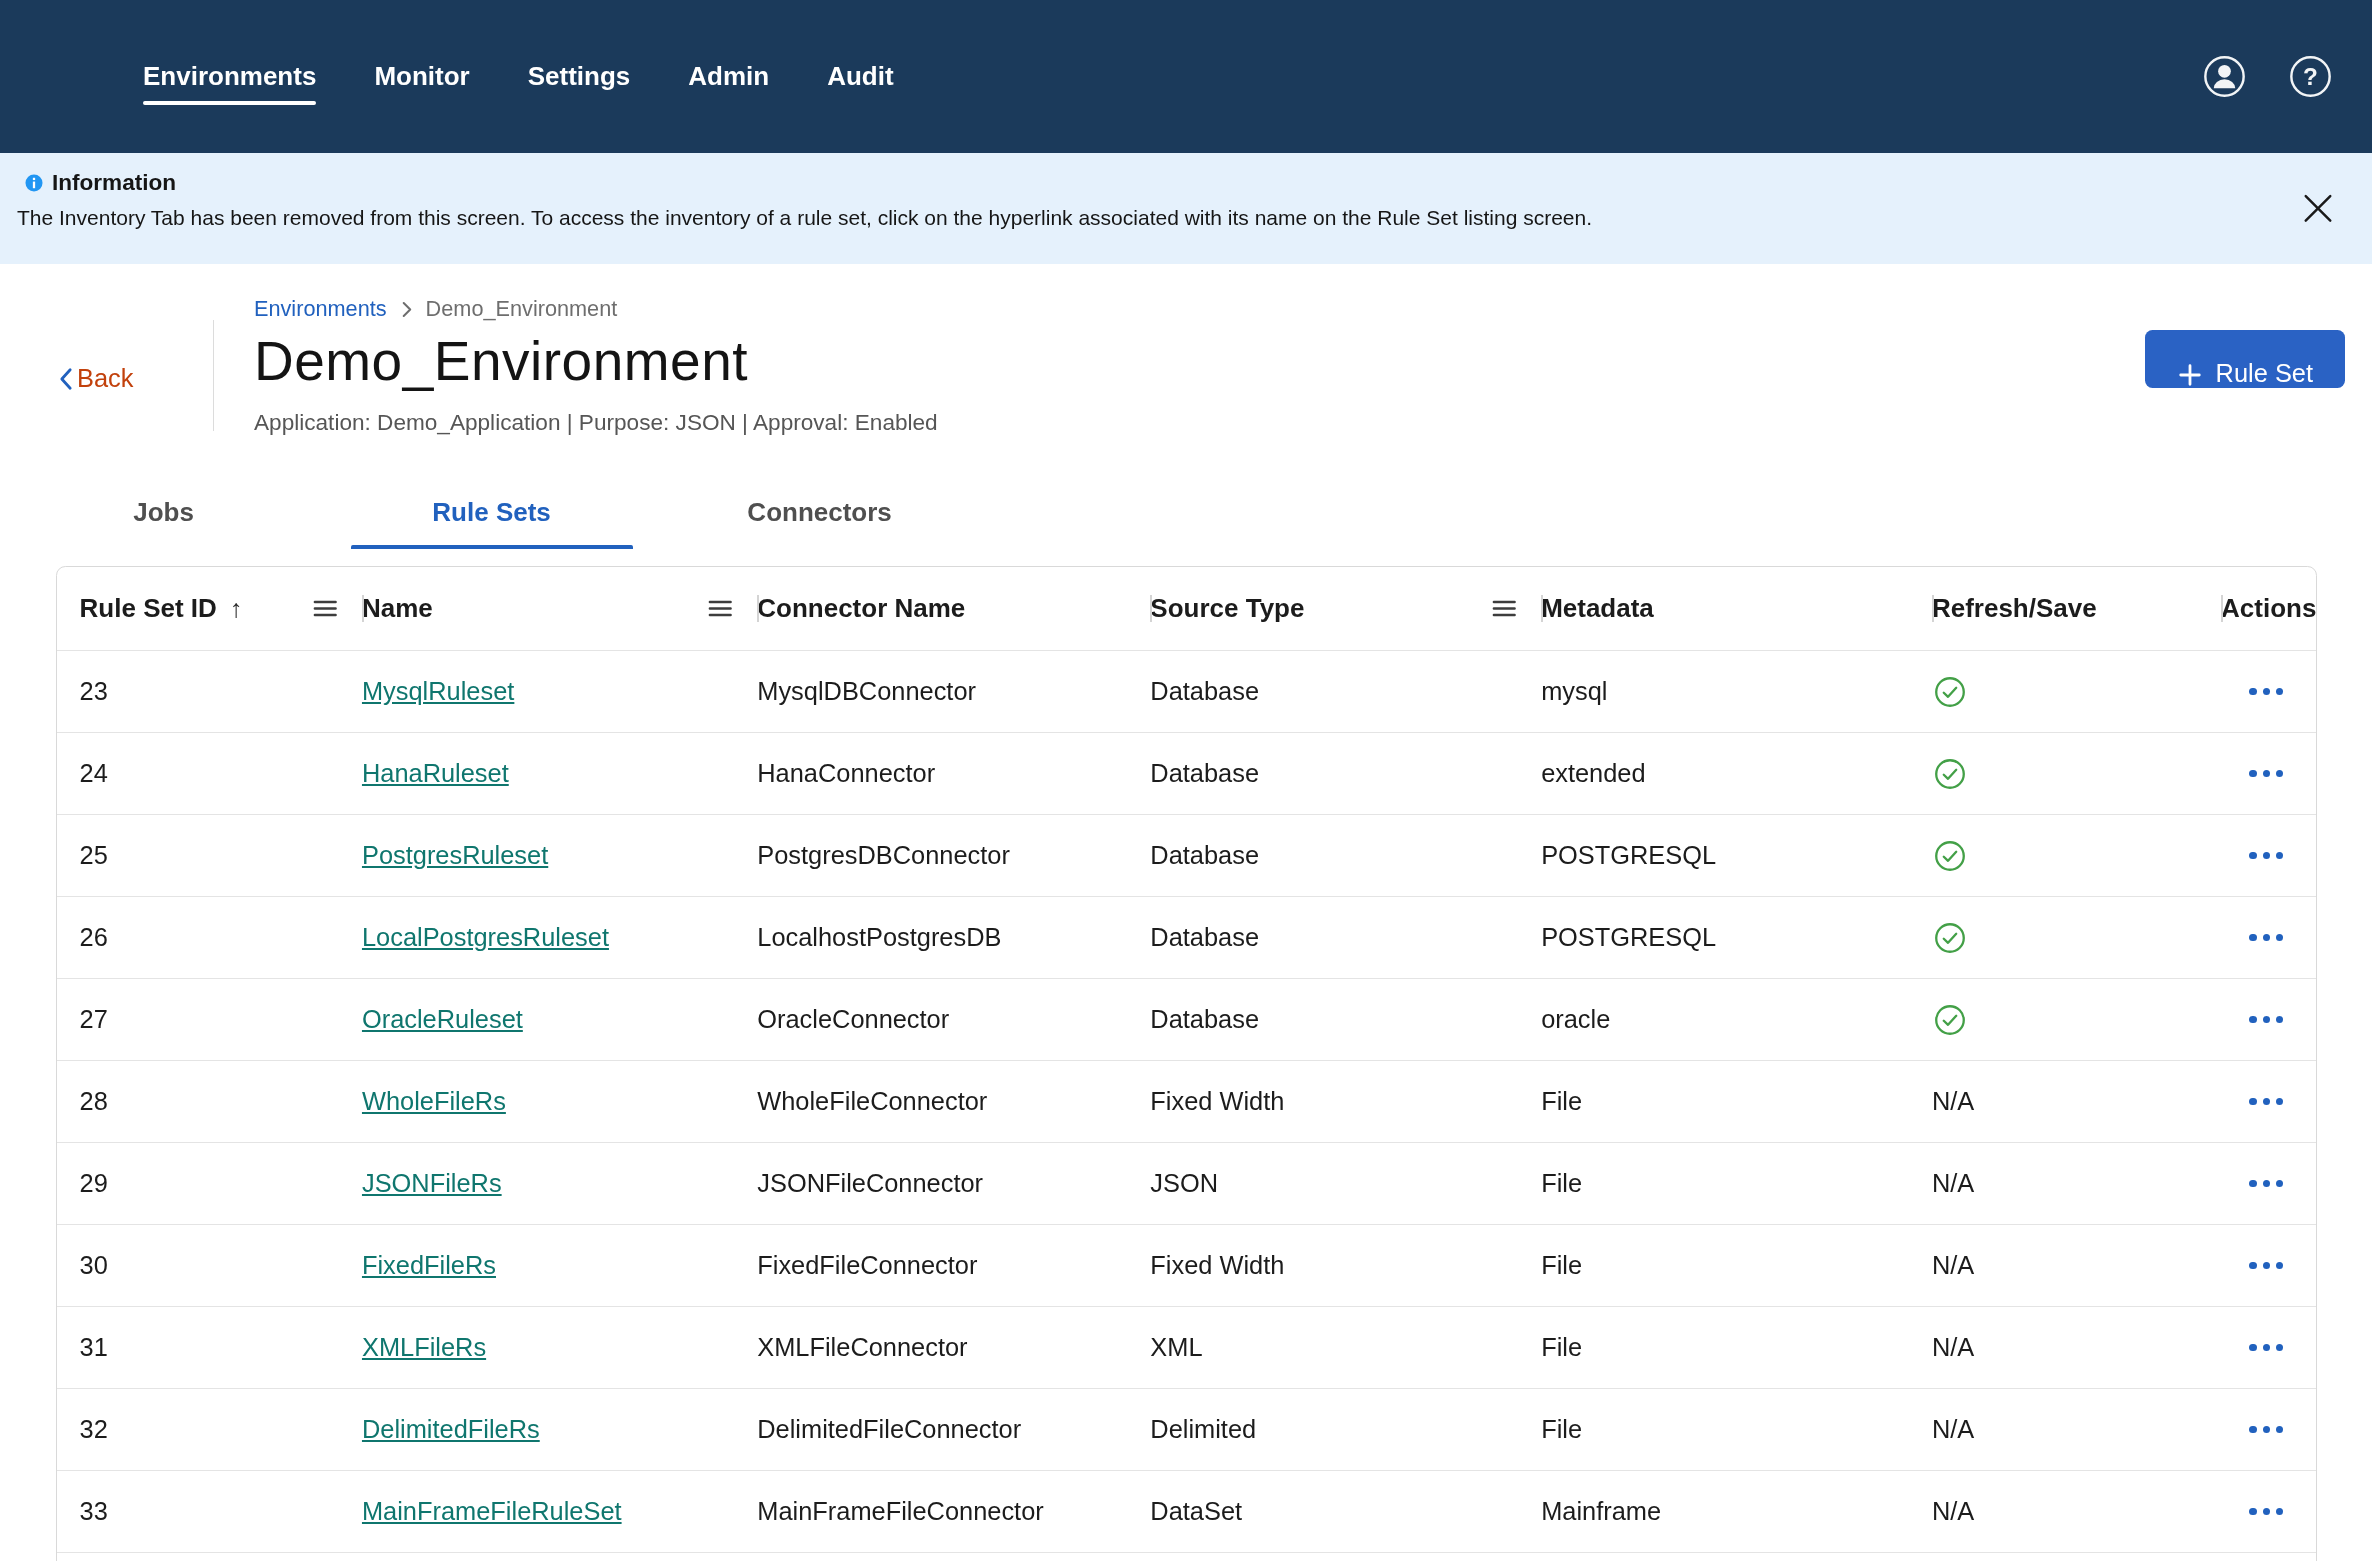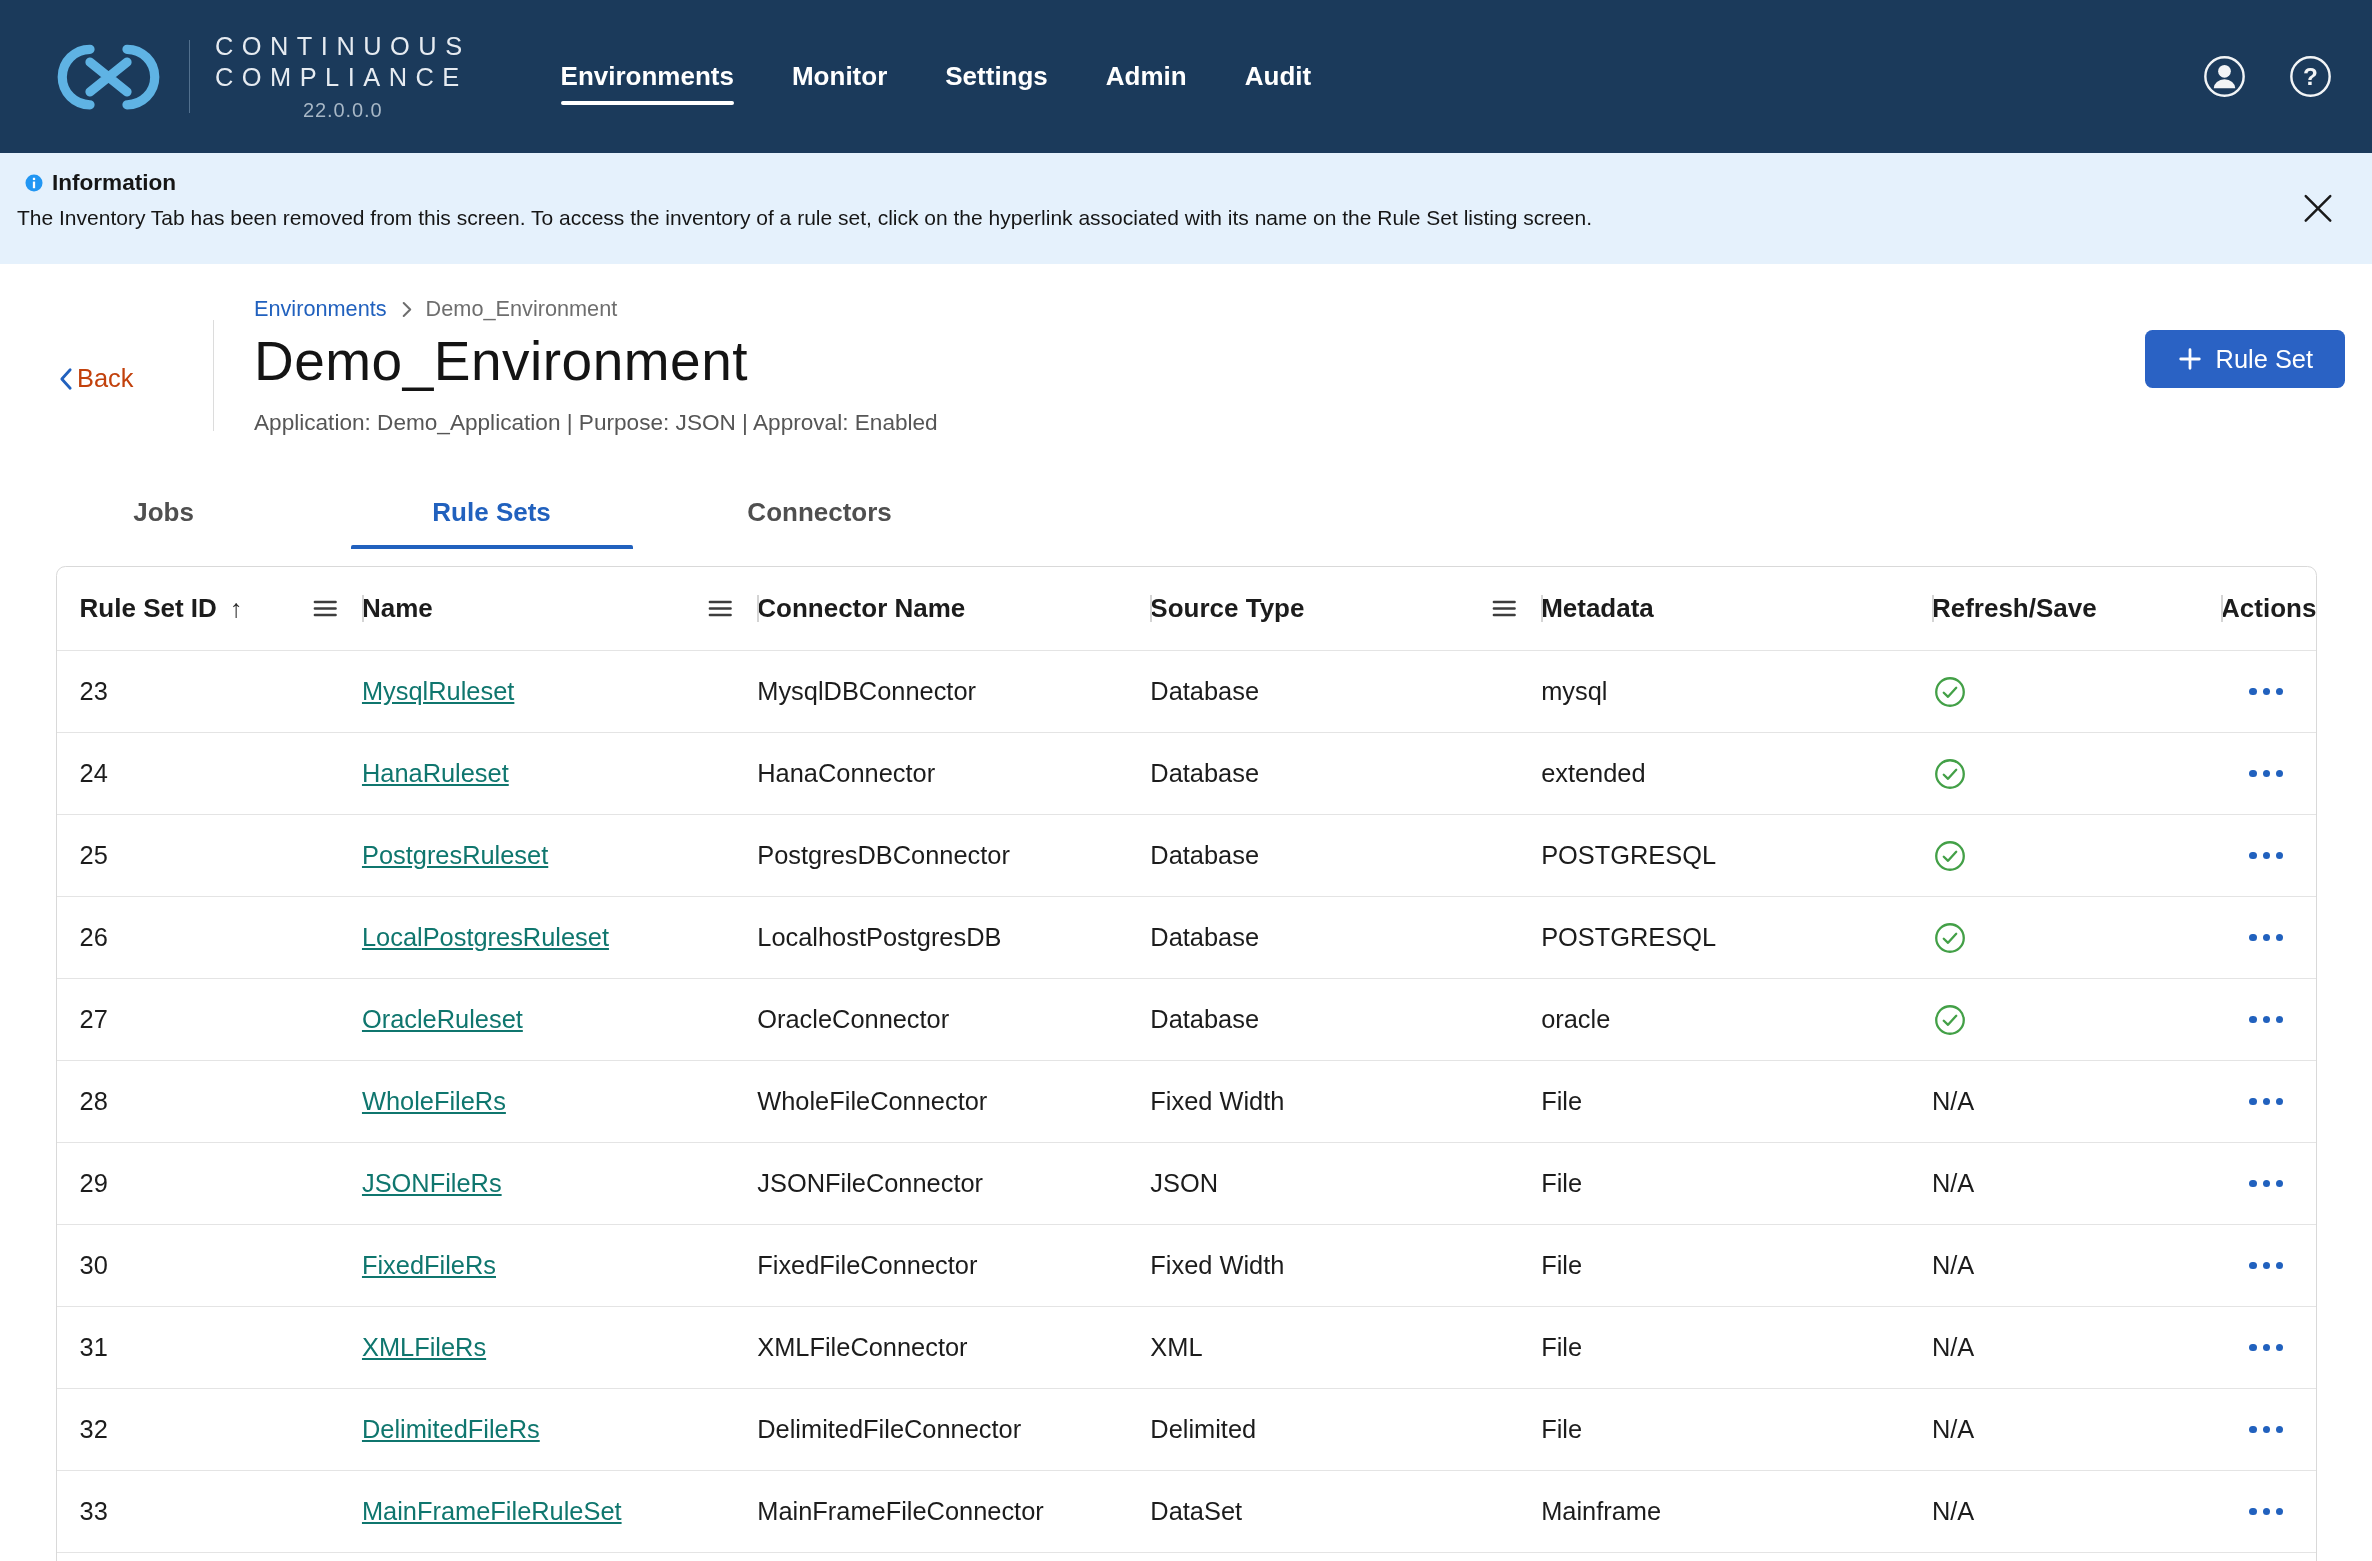--- a/index.html
+++ b/index.html
@@ -28,21 +28,21 @@
   .banner-close { position: absolute; right: 32px; top: 50%; transform: translateY(-50%); background: none; border: none; cursor: pointer; padding: 5.6px; display: flex; }
 
   
   .page-head { position: relative; min-height: 173px; }
   .breadcrumb { padding: 32px 0 0 254px; font-size: 21.7px; color: #6e6e6e; display: flex; align-items: center; gap: 13px; }
   .breadcrumb .crumb-link { color: #2161be; cursor: pointer; text-decoration: none; }
   .page-title { margin: 9.4px 0 0 254px; font-size: 55px; font-weight: 400; color: #141414; letter-spacing: 0.5px; line-height: 1.12; }
   .subtitle { margin: 17px 0 0 254px; font-size: 22.6px; color: #565656; }
   .back-link { position: absolute; left: 58px; top: 100px; display: flex; align-items: center; gap: 3px; color: #c2410c; font-size: 25.4px; cursor: pointer; text-decoration: none; }
   .head-divider { position: absolute; left: 213px; top: 56px; width: 0.9px; height: 111px; background: #dcdcdc; }
-  .add-btn { position: absolute; right: 28px; top: 66px; height: 58px; padding: 0 32px; background: #2a62c4; color: #fff; border: none; border-radius: 7.5px; font-size: 25.4px; font-family: "Liberation Sans", sans-serif; display: flex; align-items: center; gap: 13px; cursor: pointer; }
+  .add-btn { position: absolute; right: 28px; top: 66px; height: 58px; padding: 0 32px; background: #2a62c4; color: #fff; border: none; border-radius: 7.5px; font-size: 25.4px; font-family: "Liberation Sans", sans-serif; display: flex; align-items: flex-end; gap: 13px; cursor: pointer; }
 
   
   .tabs { display: flex; gap: 46px; margin: 45px 0 0 22.6px; }
   .tab { width: 282px; text-align: center; font-size: 26px; font-weight: 700; color: #4f4f4f; padding: 15px 0 21px; position: relative; cursor: pointer; }
   .tab.active { color: #2161be; }
   .tab.active::after { content: ''; position: absolute; left: 0; right: 0; bottom: 0; height: 3.8px; background: #2161be; border-radius: 1.9px 1.9px 0 0; }
 
   
   .table-wrap { margin: 17px 56px 0 56px; border: 0.9px solid #d9d9d9; border-radius: 9.4px; overflow: hidden; background: #fff; }
   .tr { display: grid; grid-template-columns: 13.5% 17.5% 17.4% 17.3% 17.3% 12.8% minmax(0,1fr); align-items: center; }
@@ -59,35 +59,20 @@
   .td-actions { padding-left: 19px; }
   .name-link { color: #0f766e; text-decoration: underline; cursor: pointer; }
   .dots-btn { display: flex; gap: 5.6px; background: none; border: none; cursor: pointer; padding: 11.3px 9.4px; }
   .dot { width: 7.5px; height: 7.5px; border-radius: 50%; background: #2161be; }
   .check-icon { display: block; margin-left: 1.9px; }
 </style>
 </head>
 <body>
 
 <div class="topnav">
-  <div class="brand-block">
-    <span class="logo">
-      <svg width="111" height="70" viewBox="0 0 120 74">
-        <path d="M40 7 A30 30 0 0 0 40 67" fill="none" stroke="#5fb3e4" stroke-width="10" stroke-linecap="round"></path>
-        <path d="M80 7 A30 30 0 0 1 80 67" fill="none" stroke="#5fb3e4" stroke-width="10" stroke-linecap="round"></path>
-        <path d="M40 21 L80 53 M80 21 L40 53" fill="none" stroke="#5fb3e4" stroke-width="10" stroke-linecap="round"></path>
-      </svg>
-    </span>
-    <span class="brand-sep"></span>
-    <span class="brand-text">
-      <span class="brand-line">CONTINUOUS</span>
-      <span class="brand-line">COMPLIANCE</span>
-      <span class="brand-version">22.0.0.0</span>
-    </span>
-  </div>
 
   <nav class="nav-menu">
     <a class="nav-item active">Environments</a>
     <a class="nav-item">Monitor</a>
     <a class="nav-item">Settings</a>
     <a class="nav-item">Admin</a>
     <a class="nav-item">Audit</a>
   </nav>
 
   <div class="nav-right">

